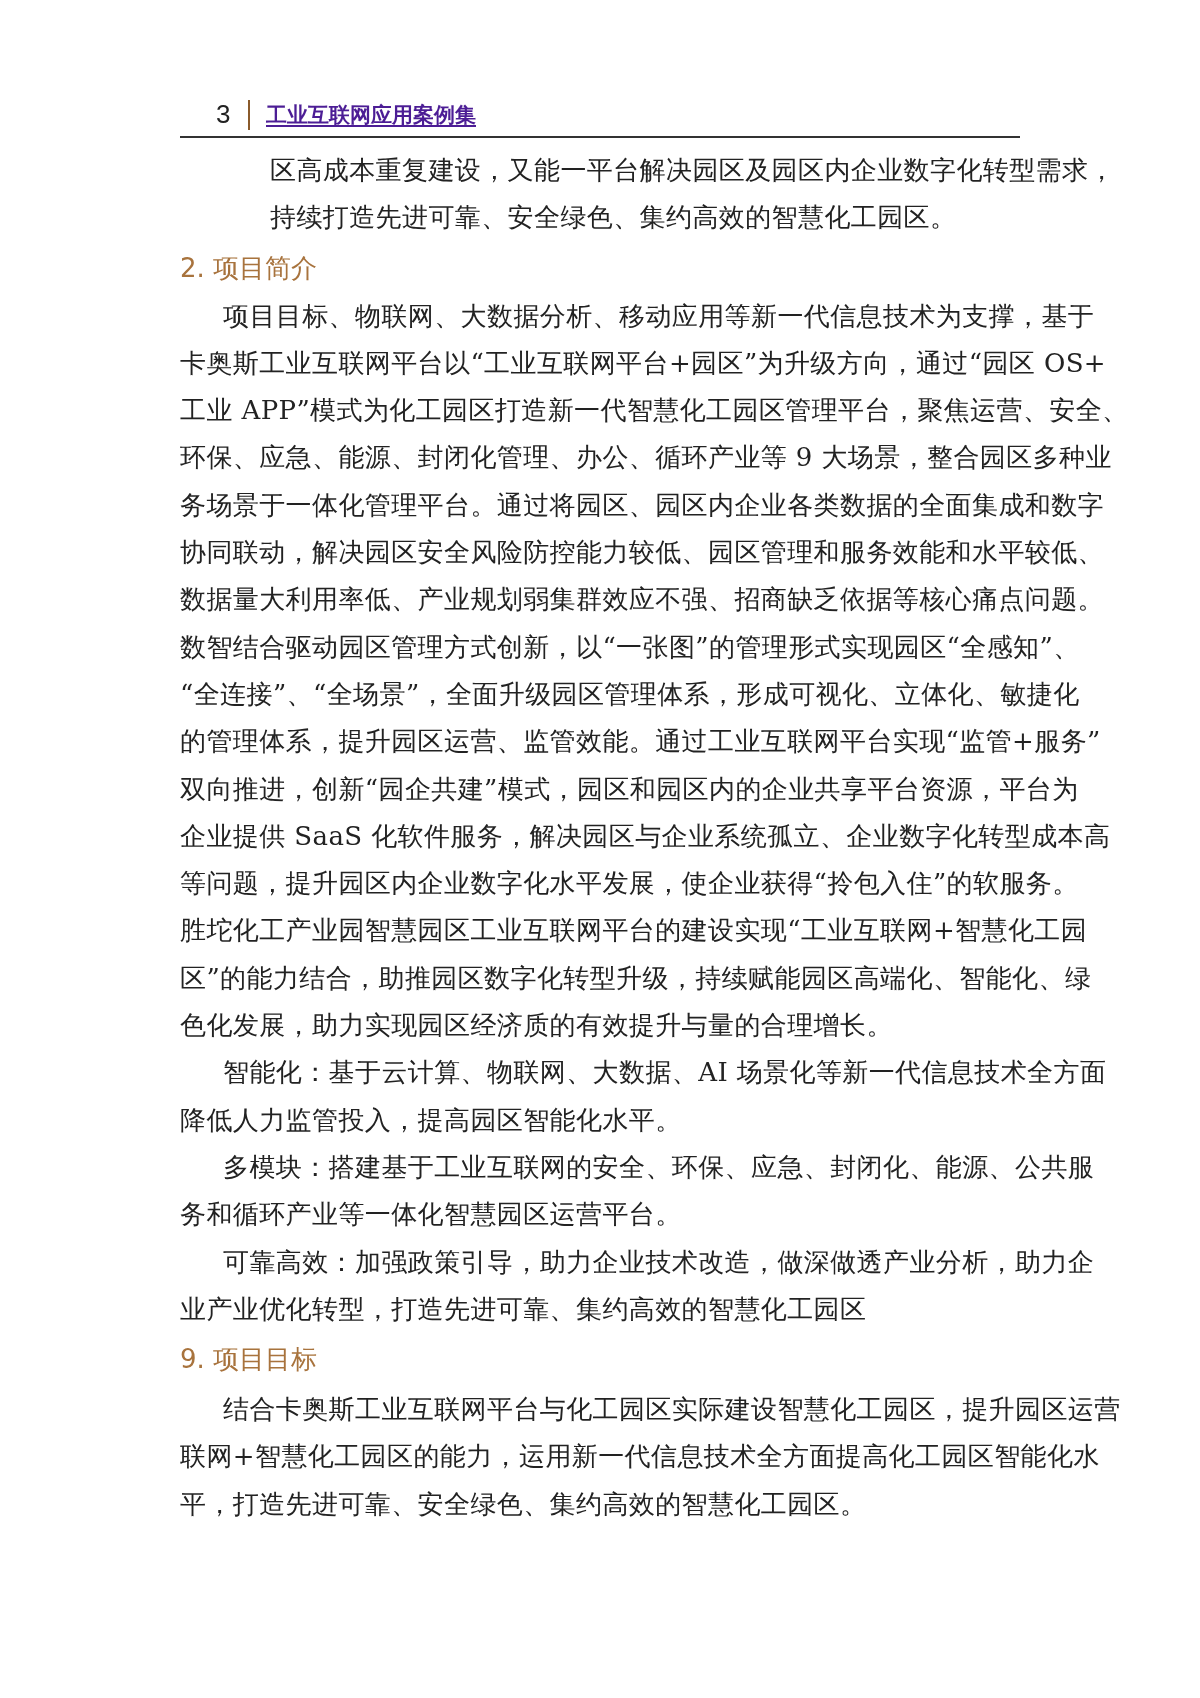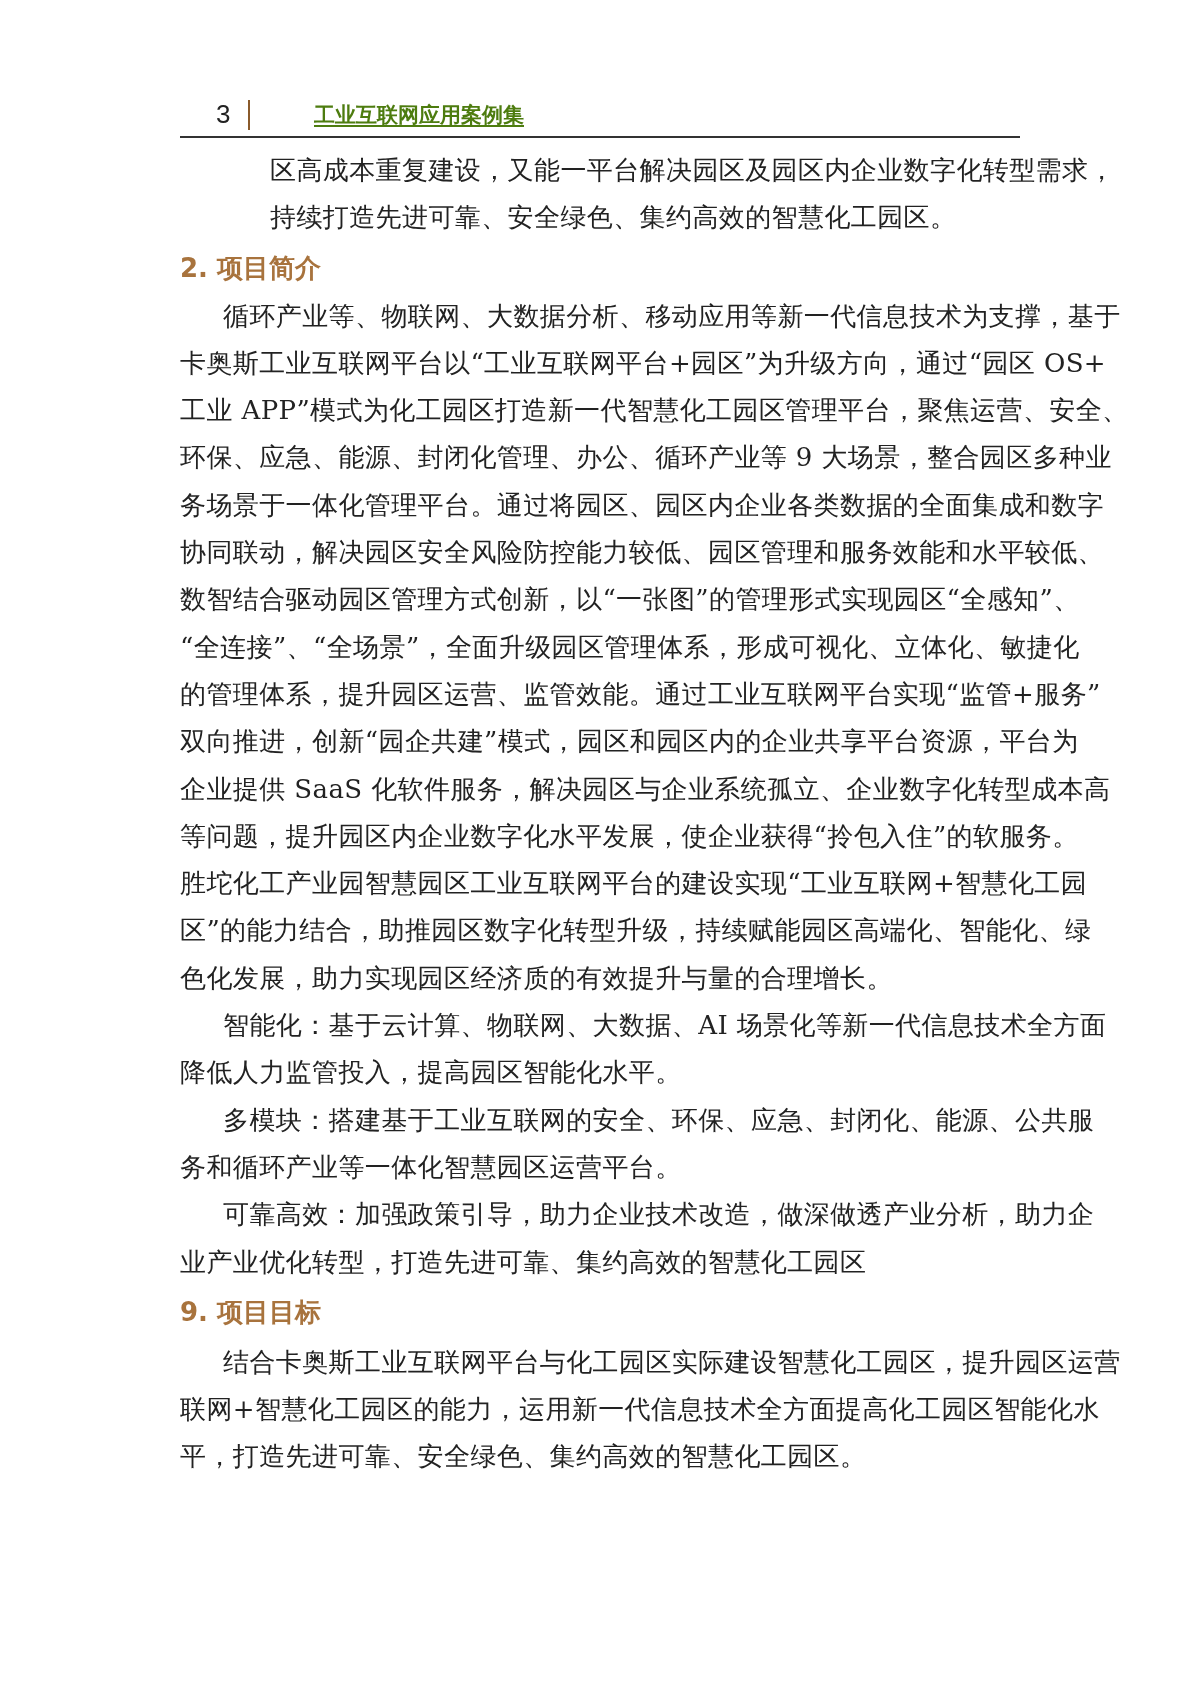--- a/index.html
+++ b/index.html
@@ -17,31 +17,31 @@
     font-family: "Liberation Sans", "DejaVu Sans", sans-serif;
     font-size: 26px; color: #222222; line-height: 36px;
   }
   .page-sep {
     position: absolute; left: 68px; top: 4px; width: 2px; height: 30px;
     background: #8a5a2b;
   }
   .page-title {
     position: absolute; left: 86px; top: 2px;
     font-family: Liberation Serif, serif; font-weight: bold;
-    font-size: 21px; color: #4d7c0f; line-height: 34px;
-    text-decoration: underline; text-underline-offset: 3px; margin-left: 48px;
+    font-size: 21px; color: #4c1d95; line-height: 34px;
+    text-decoration: underline; text-underline-offset: 3px;
   }
   .content { position: absolute; left: 180px; top: 147px; width: 840px; }
   p {
     margin: 0; font-size: 26px; line-height: 47.3px; letter-spacing: 0.4px;
     text-align: justify; text-align-last: left;
   }
   .cont-indent { padding-left: 90px; }
   h2 {
-    margin: 0; font-family: "DejaVu Sans", sans-serif; font-weight: bold;
+    margin: 0; font-family: "DejaVu Sans", sans-serif; font-weight: normal;
     font-size: 26px; color: #a8733d; line-height: 30px;
   }
   .h2-a { margin-top: 11px; margin-bottom: 10px; }
   .h2-b { margin-top: 11px; margin-bottom: 12px; }
   .line { display: block; white-space: nowrap; }
 </style>
 </head>
 <body>
 
 <div class="page-header">
@@ -53,26 +53,27 @@
 <div class="content">
 
   <p class="cont-indent">
     <span class="line">区高成本重复建设，又能一平台解决园区及园区内企业数字化转型需求，</span>
     <span class="line">持续打造先进可靠、安全绿色、集约高效的智慧化工园区。</span>
   </p>
 
   <h2 class="h2-a">2. 项目简介</h2>
 
   <p>
-    <span class="line" style="padding-left:43px">循环产业等、物联网、大数据分析、移动应用等新一代信息技术为支撑，基于</span>
+    <span class="line" style="padding-left:43px">项目目标、物联网、大数据分析、移动应用等新一代信息技术为支撑，基于</span>
     <span class="line">卡奥斯工业互联网平台以“工业互联网平台+园区”为升级方向，通过“园区 OS+</span>
     <span class="line">工业 APP”模式为化工园区打造新一代智慧化工园区管理平台，聚焦运营、安全、</span>
     <span class="line">环保、应急、能源、封闭化管理、办公、循环产业等 9 大场景，整合园区多种业</span>
     <span class="line">务场景于一体化管理平台。通过将园区、园区内企业各类数据的全面集成和数字</span>
     <span class="line">协同联动，解决园区安全风险防控能力较低、园区管理和服务效能和水平较低、</span>
+    <span class="line">数据量大利用率低、产业规划弱集群效应不强、招商缺乏依据等核心痛点问题。</span>
     <span class="line">数智结合驱动园区管理方式创新，以“一张图”的管理形式实现园区“全感知”、</span>
     <span class="line">“全连接”、“全场景”，全面升级园区管理体系，形成可视化、立体化、敏捷化</span>
     <span class="line">的管理体系，提升园区运营、监管效能。通过工业互联网平台实现“监管+服务”</span>
     <span class="line">双向推进，创新“园企共建”模式，园区和园区内的企业共享平台资源，平台为</span>
     <span class="line">企业提供 SaaS 化软件服务，解决园区与企业系统孤立、企业数字化转型成本高</span>
     <span class="line">等问题，提升园区内企业数字化水平发展，使企业获得“拎包入住”的软服务。</span>
     <span class="line">胜坨化工产业园智慧园区工业互联网平台的建设实现“工业互联网+智慧化工园</span>
     <span class="line">区”的能力结合，助推园区数字化转型升级，持续赋能园区高端化、智能化、绿</span>
     <span class="line">色化发展，助力实现园区经济质的有效提升与量的合理增长。</span>
   </p>

